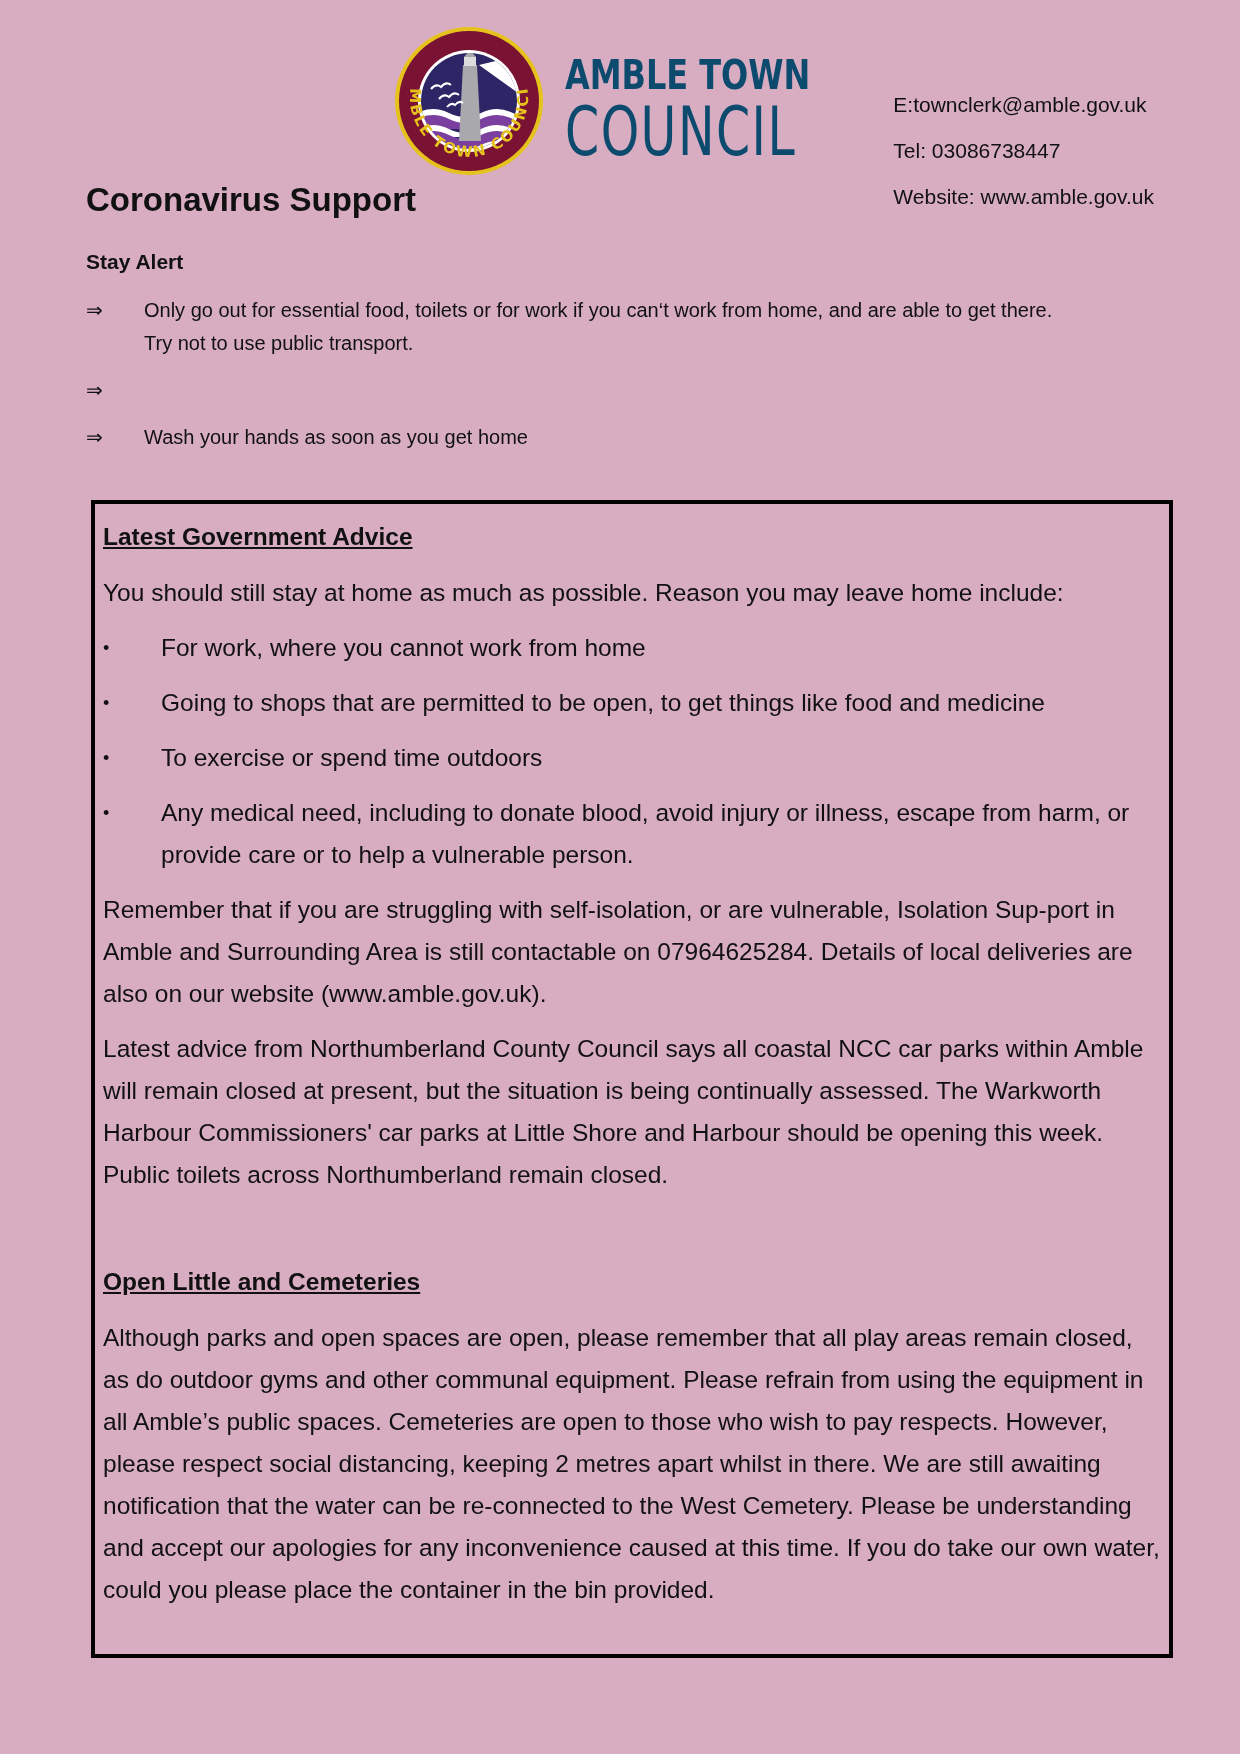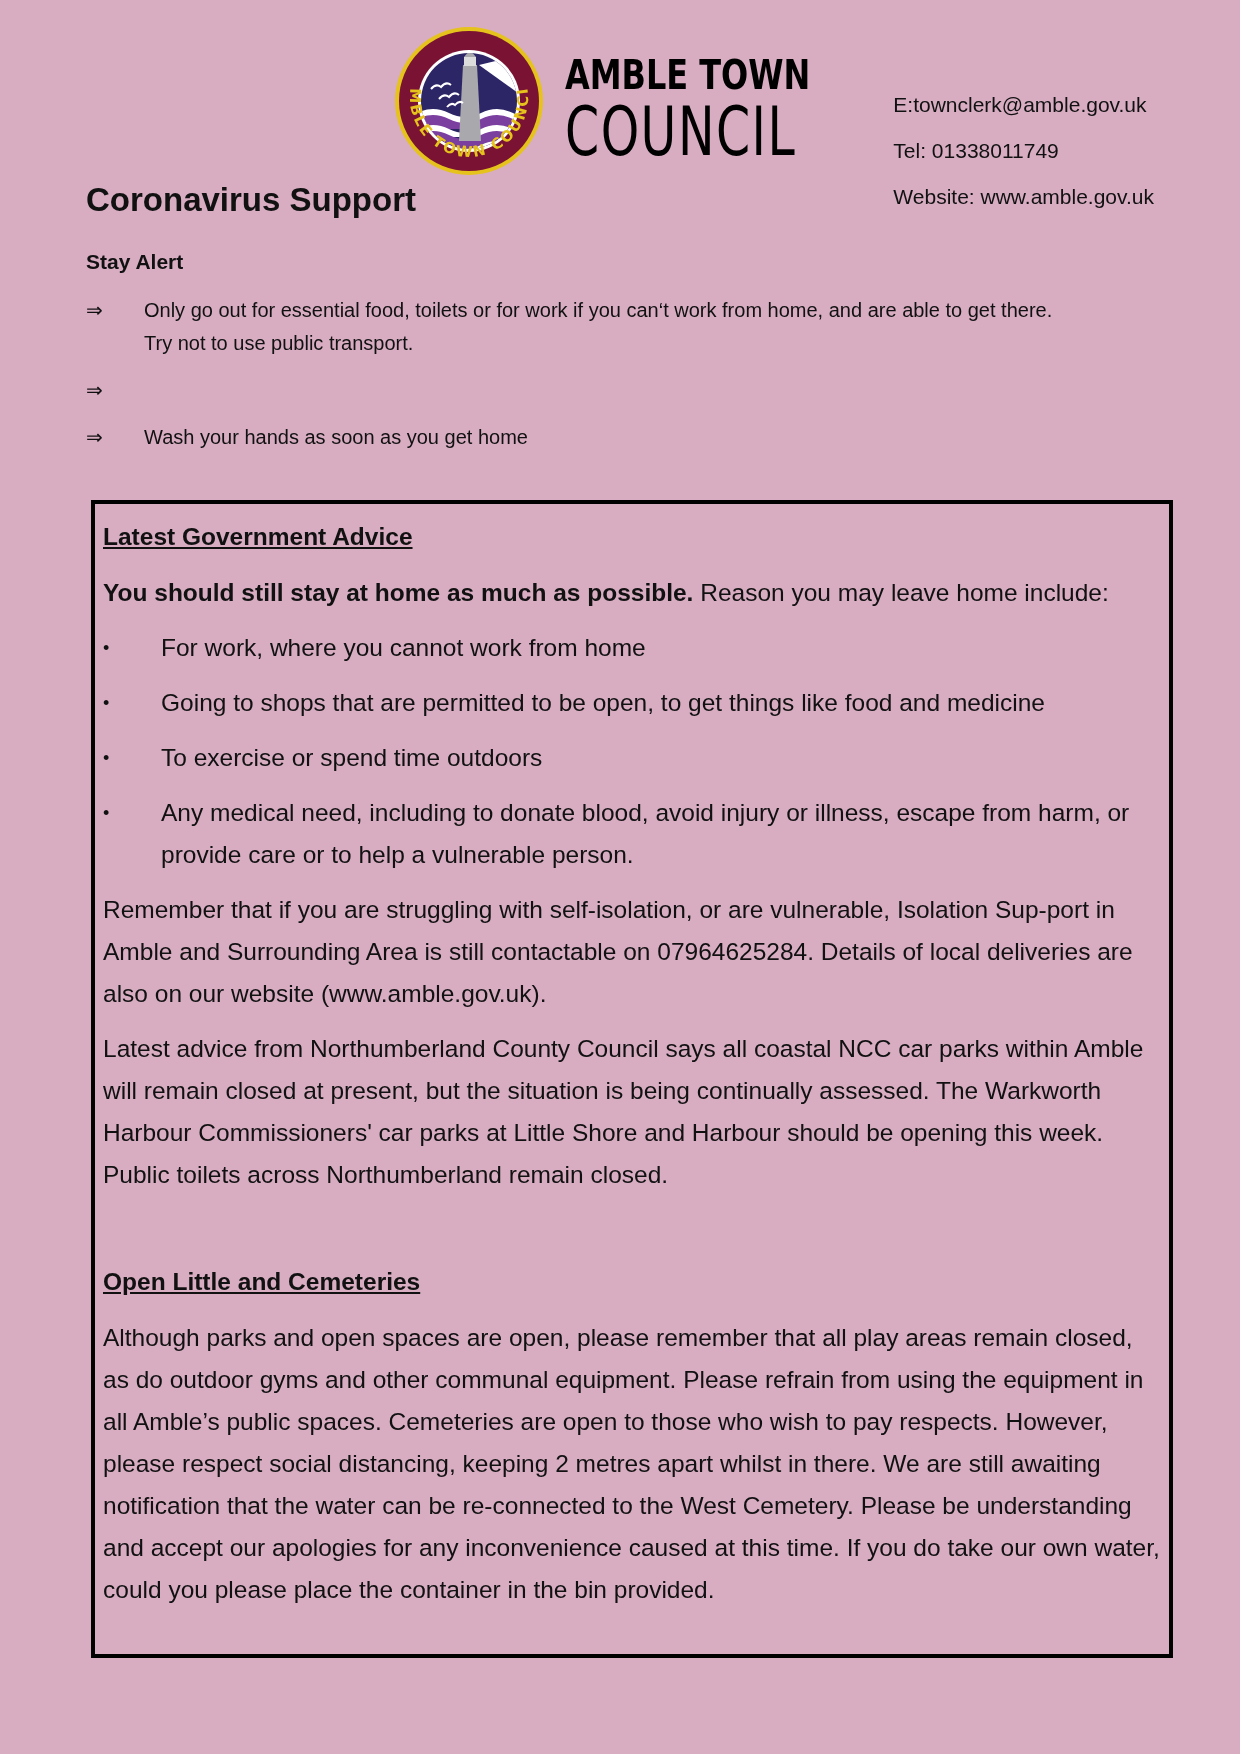--- a/index.html
+++ b/index.html
@@ -26,21 +26,21 @@
       position: absolute;
       left: 0;
       top: 0;
       width: 152px;
       height: 152px;
     }
     .wordmark {
       position: absolute;
       left: 172px;
       top: 30px;
-      color: #000000;
+      color: #0c4a6e;
       line-height: 1;
     }
     .wordmark-top {
       display: block;
       font-family: "DejaVu Sans", sans-serif;
       font-weight: bold;
       font-size: 41px;
       letter-spacing: 0px;
       transform: scaleX(0.78);
       transform-origin: left center;
@@ -121,21 +121,21 @@
     }
     .section-heading {
       font-weight: bold;
       text-decoration: underline;
       font-size: 24.5px;
       margin: 0 0 14px 0;
     }
     .para {
       margin: 0 0 13px 0;
     }
-    .bold-lead { font-weight: bold; }
+    .bold-lead { font-weight: normal; }
     .bullets {
       list-style: none;
       margin: 0;
       padding: 0;
     }
     .bullets li {
       display: flex;
       margin-bottom: 13px;
     }
     .bullets .dot {
@@ -180,21 +180,21 @@
     </text>
   </svg>
   <div class="wordmark">
     <span class="wordmark-top">AMBLE TOWN</span>
     <span class="wordmark-bottom">COUNCIL</span>
   </div>
 </div>
 
 <div class="contact">
   <div>E:townclerk@amble.gov.uk</div>
-  <div>Tel: 01338011749</div>
+  <div>Tel: 03086738447</div>
   <div>Website: www.amble.gov.uk</div>
 </div>
 
 <h1 class="page-title">Coronavirus Support</h1>
 <div class="stay-alert">Stay Alert</div>
 
 <ul class="alert-list">
   <li>
     <span class="arrow">⇒</span>
     <span>

